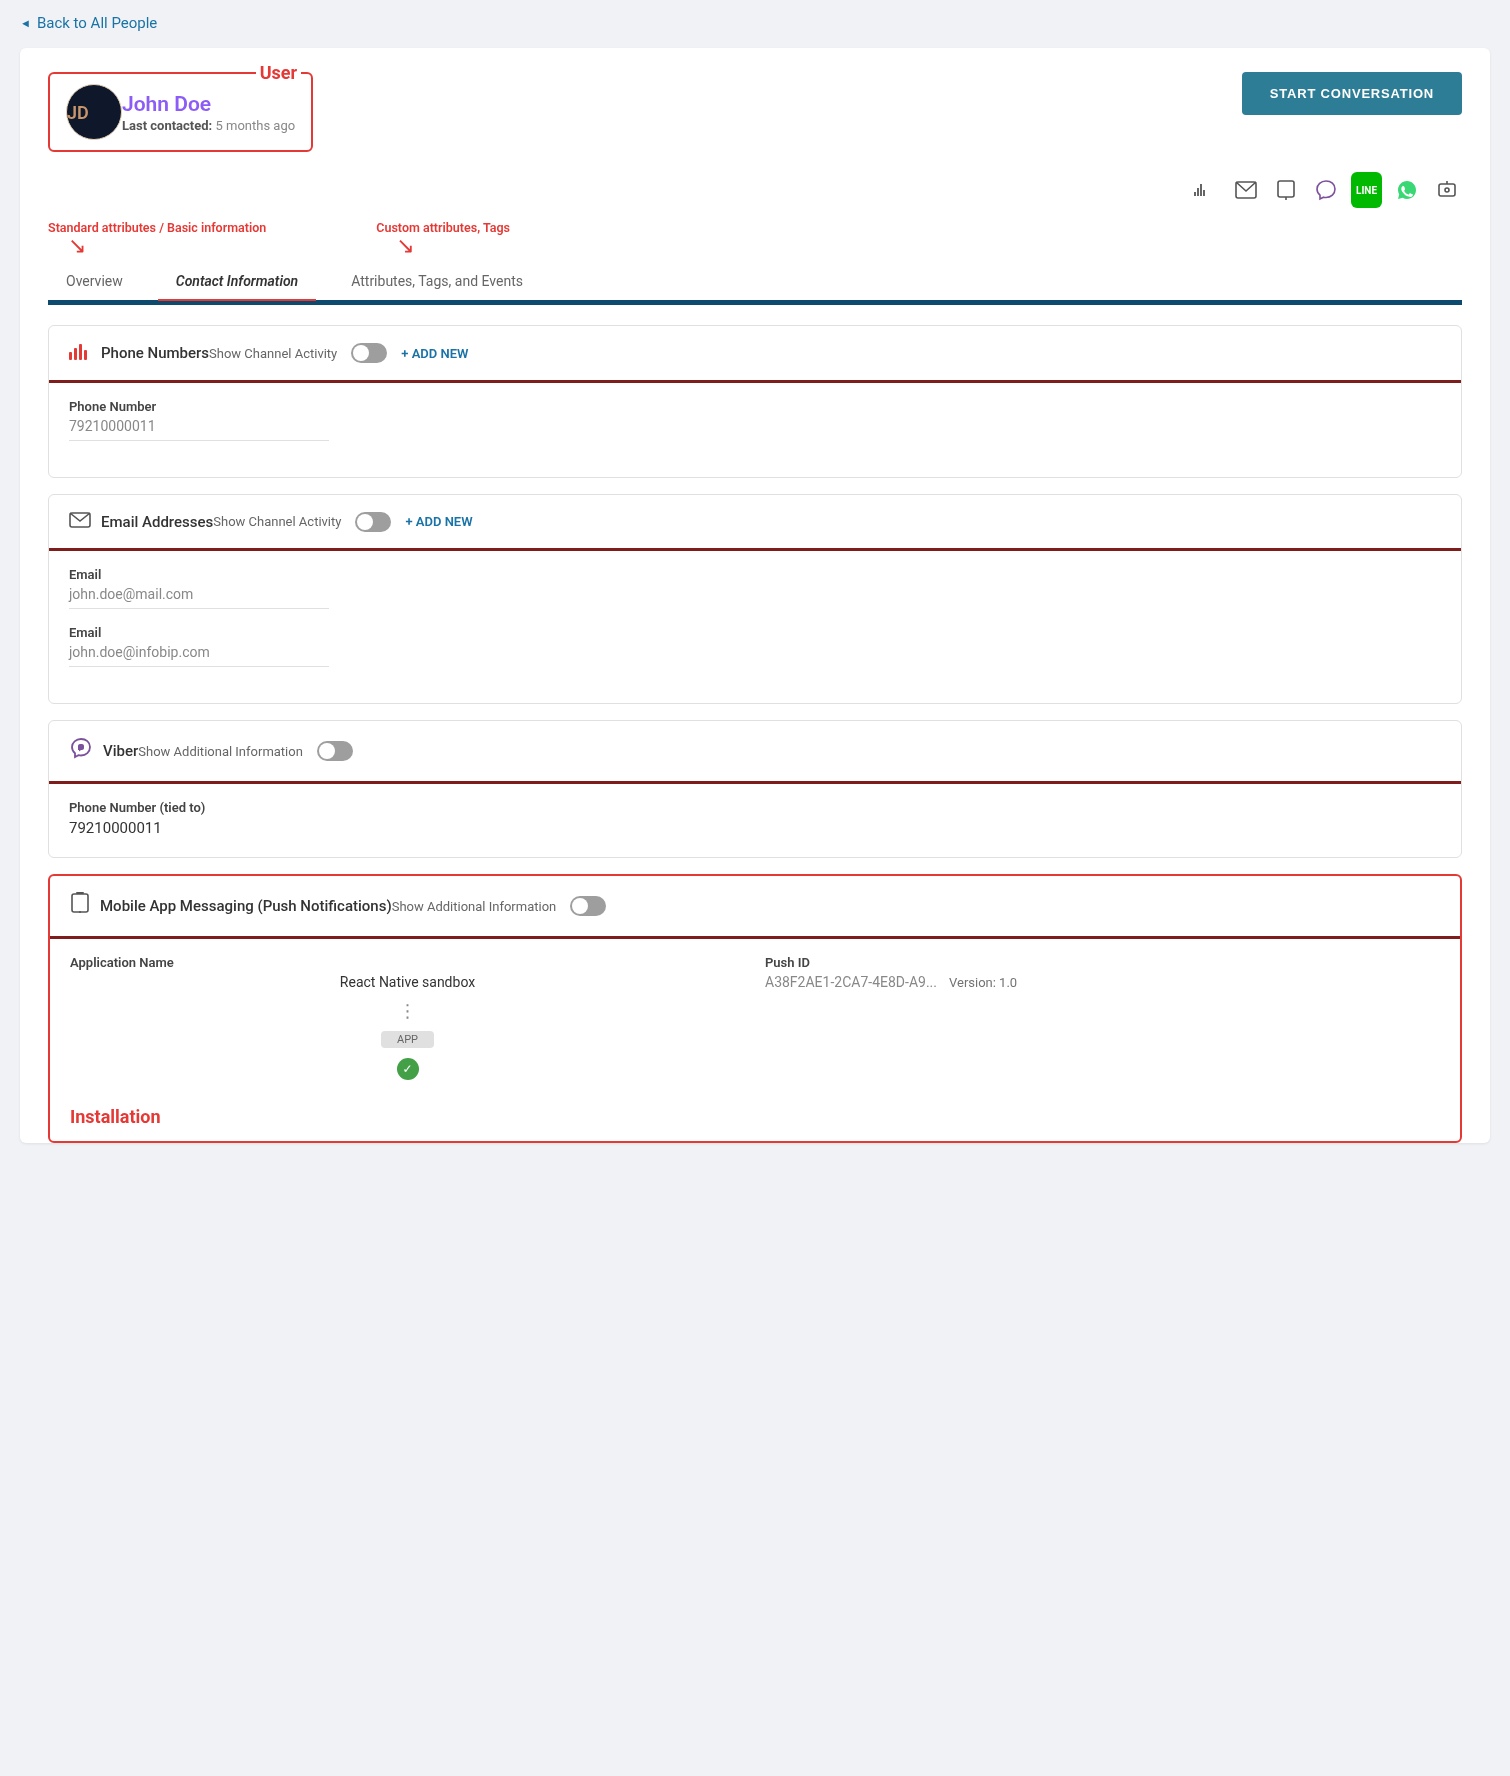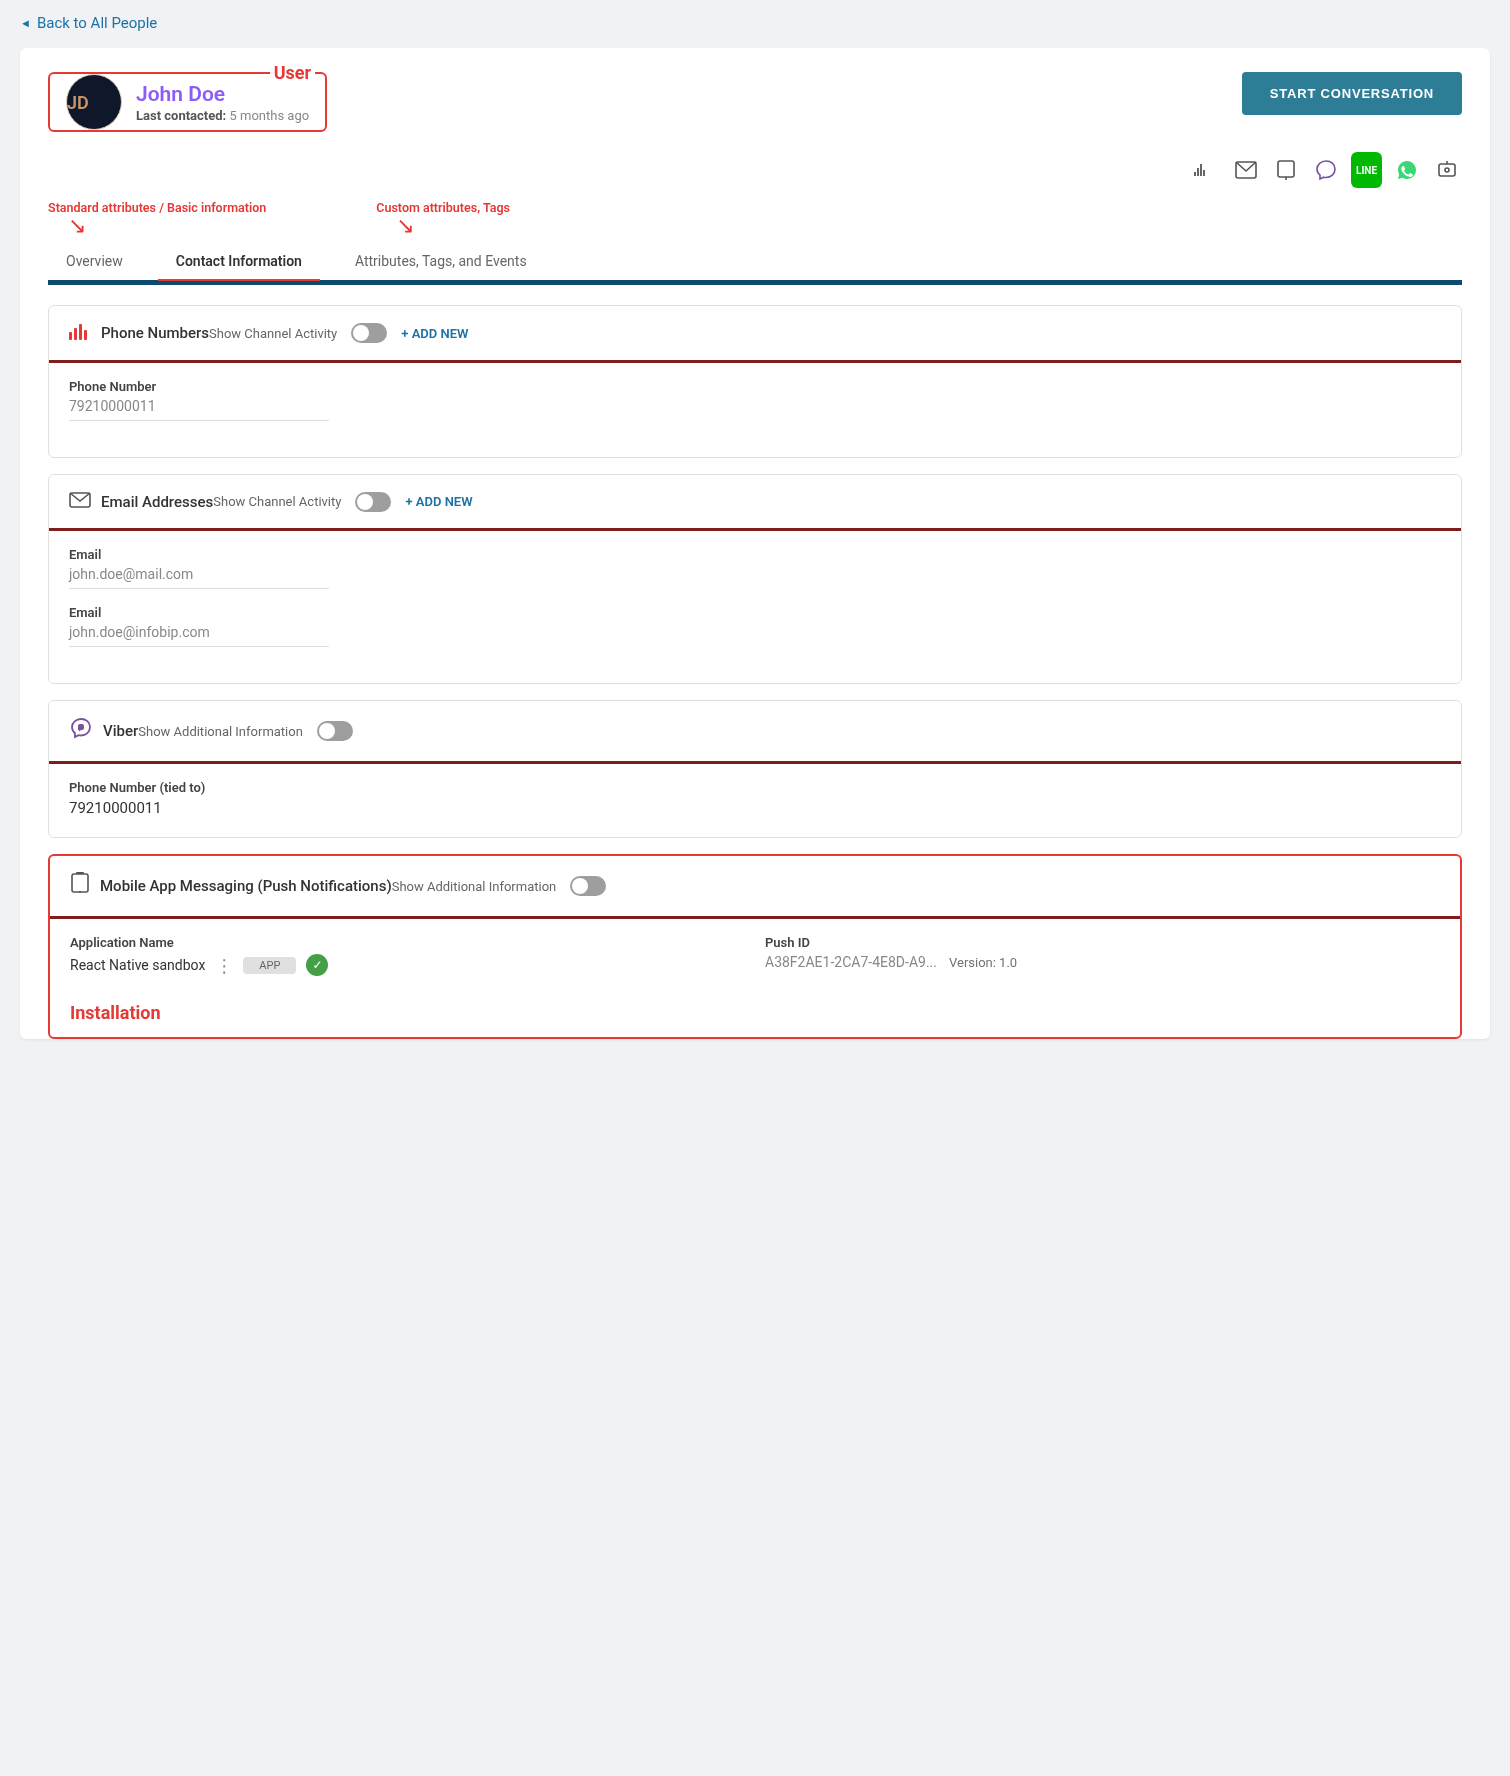--- a/index.html
+++ b/index.html
@@ -37,24 +37,23 @@
     .profile-header {
       display: flex;
       align-items: flex-start;
       justify-content: space-between;
       margin-bottom: 16px;
     }
 
     .profile-left {
       display: flex;
       align-items: center;
-      gap: 14px;
       border: 2px solid #e53935;
       border-radius: 6px;
-      padding: 0 16px;
+      padding: 10px 16px;
       position: relative;
     }
 
     .user-badge {
       position: absolute;
       top: -12px;
       right: 10px;
       background: #fff;
       color: #e53935;
       font-weight: 700;
@@ -145,20 +144,21 @@
       cursor: pointer;
       color: #666;
       border-bottom: 2px solid transparent;
       margin-bottom: -1px;
     }
 
     .tab.active {
       color: #333;
       font-weight: 600;
       border-bottom: 2px solid #e53935;
+      font-style: italic;
     }
 
     .content-area {
       padding: 20px 0 0 0;
     }
 
     .section-card {
       background: #fff;
       border: 1px solid #e0e0e0;
       border-radius: 6px;
@@ -504,21 +504,21 @@
         </div>
         <div class="section-controls">
           <span class="show-activity-label">Show Additional Information</span>
           <div class="toggle"></div>
         </div>
       </div>
       <div class="section-body">
         <div class="app-meta-row">
           <div class="col-app-name">
             <div class="field-label">Application Name</div>
-            <div style="display:flex;align-items:center;gap:10px;margin-top:4px;">
+            <div style="display:flex;align-items:center;gap:10px;margin-top:4px;flex-direction:column;">
               <span style="font-size:14px;color:#333;">React Native sandbox</span>
               <span style="font-size:18px;color:#888;cursor:pointer;">⋮</span>
               <span style="background:#e0e0e0;border-radius:4px;font-size:11px;color:#666;padding:2px 16px;">APP</span>
               <div class="app-status-dot">✓</div>
             </div>
           </div>
           <div class="col-push">
             <div class="field-label">Push ID</div>
             <div style="display:flex;align-items:center;gap:12px;margin-top:4px;">
               <span style="font-size:14px;color:#888;">A38F2AE1-2CA7-4E8D-A9...</span>

